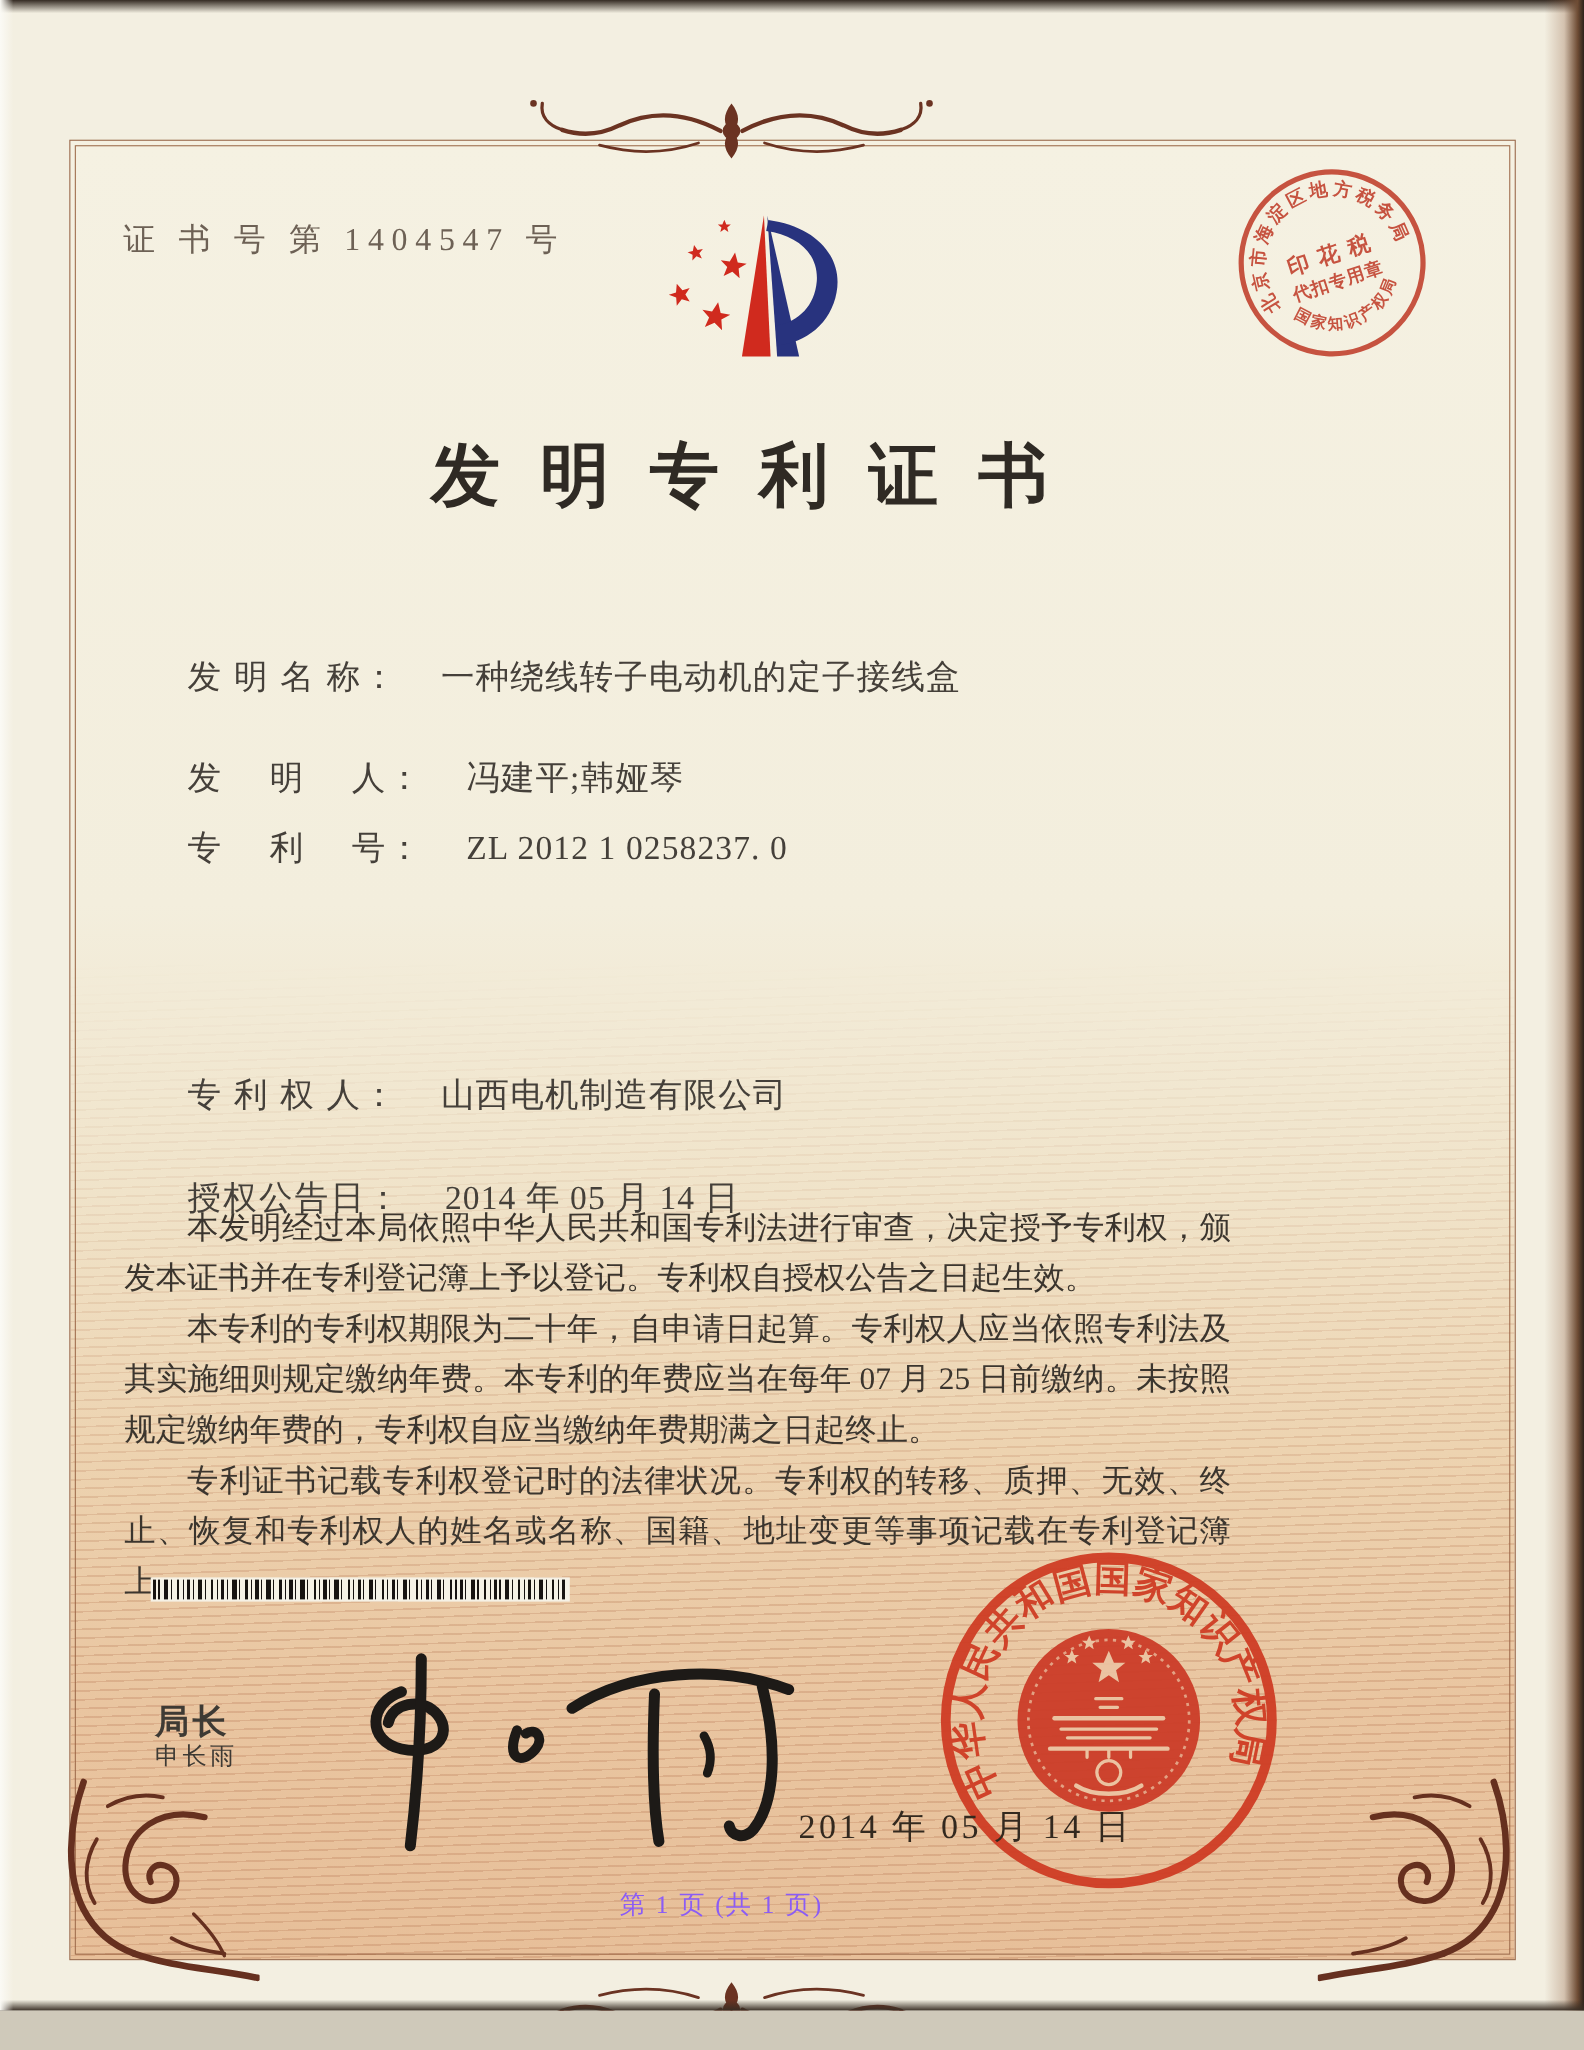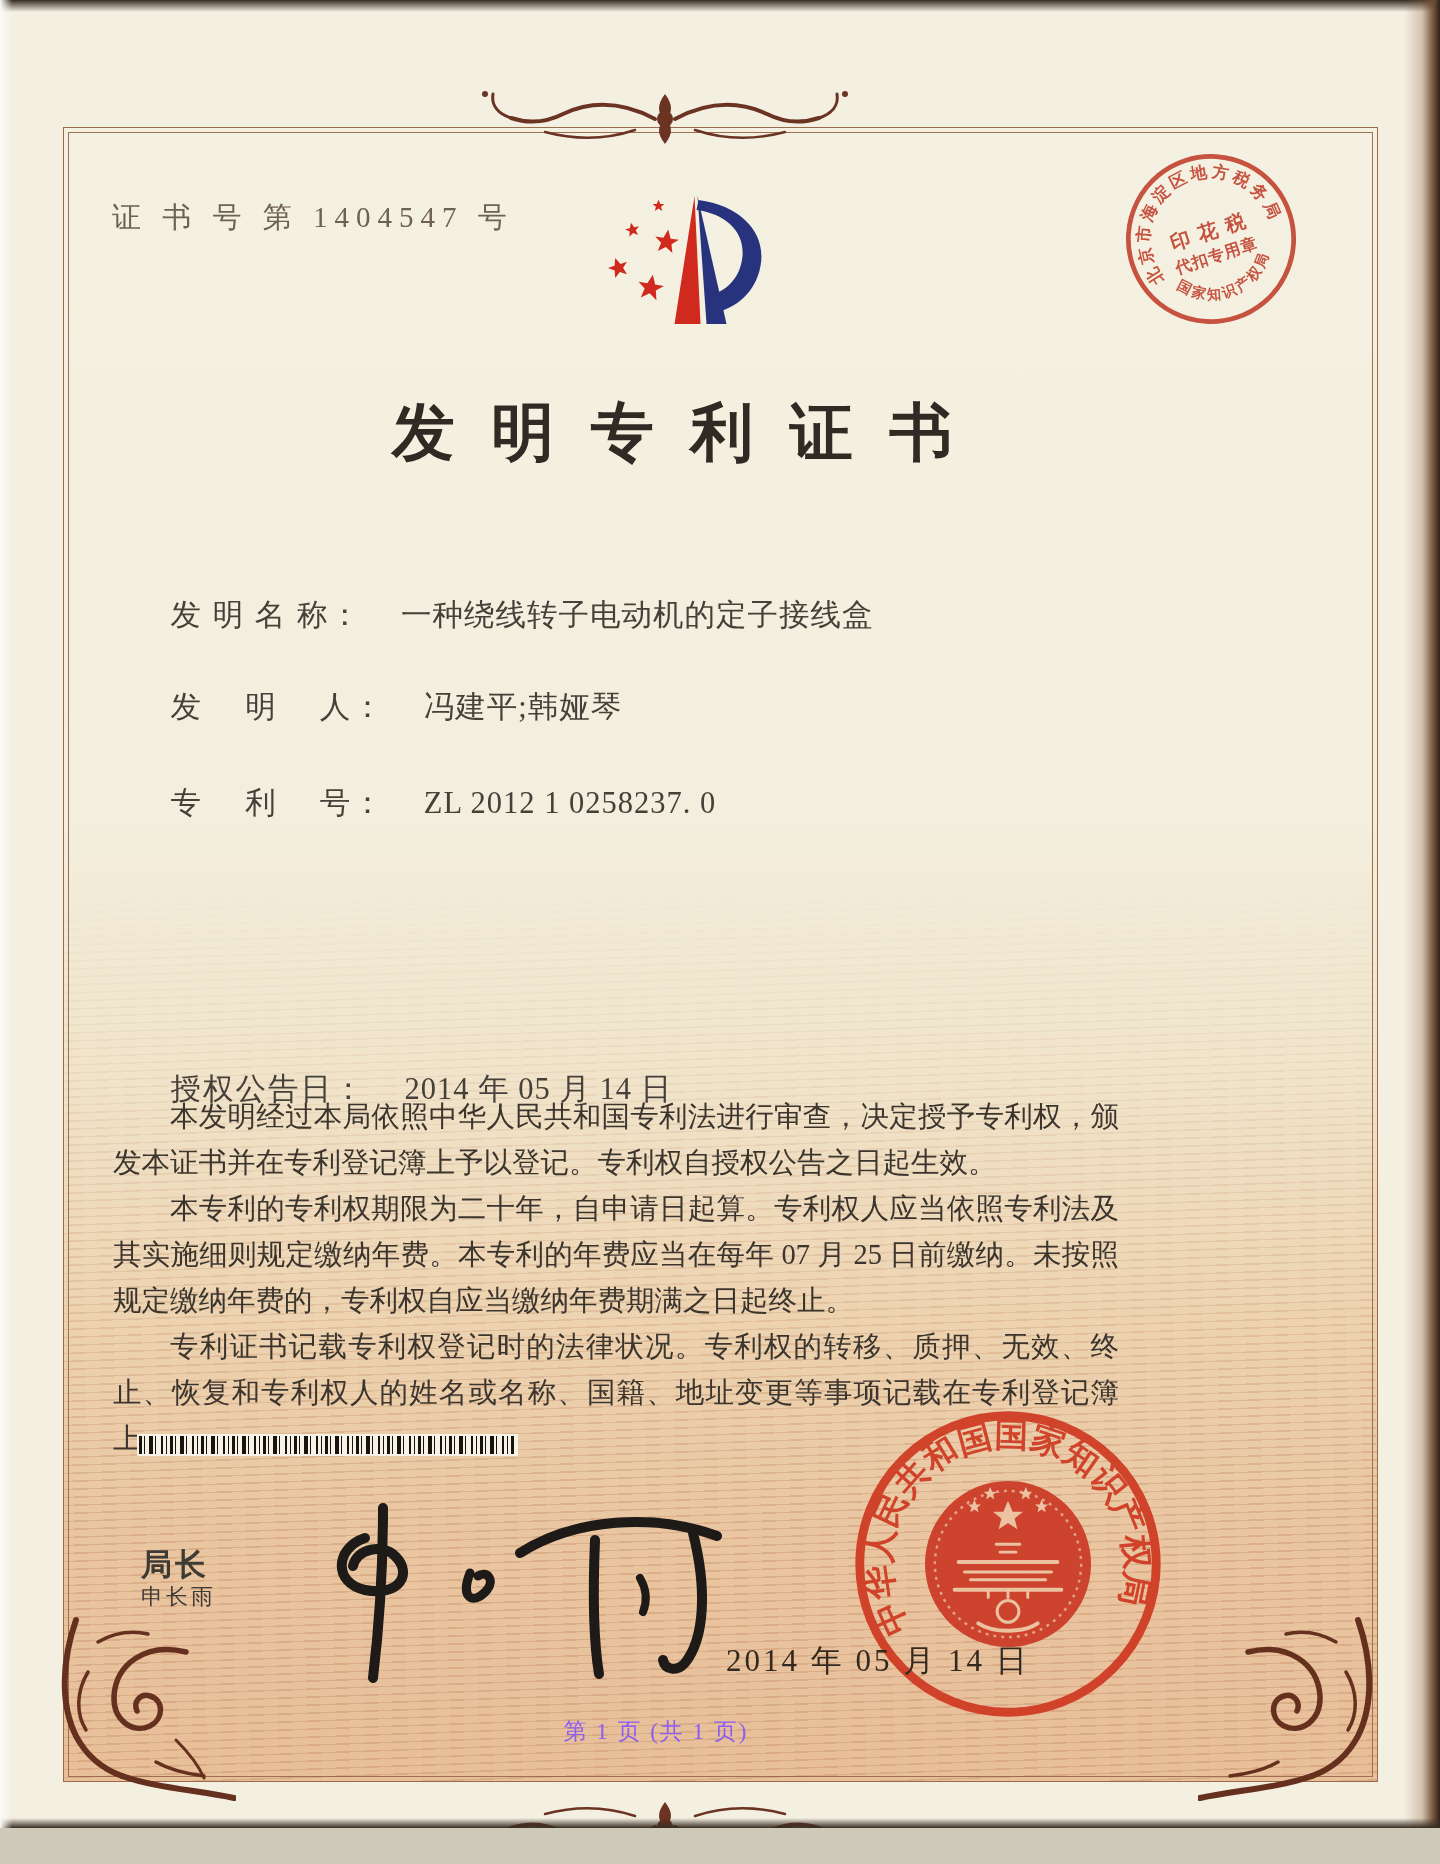--- a/index.html
+++ b/index.html
@@ -161,22 +161,25 @@
   </svg>
 
   <div class="title">发明专利证书</div>
 
   <div class="field-row" style="top:560px">
     <span class="lbl">发 明 名 称：</span><span class="val">一种绕线转子电动机的定子接线盒</span>
   </div>
   <div class="field-row" style="top:652px">
     <span class="lbl">发　 明　 人：</span><span class="val">冯建平;韩娅琴</span>
   </div>
-  <div class="field-row" style="top:748px">
+  <div class="field-row" style="top:716px">
     <span class="lbl">专　 利　 号：</span><span class="val">ZL 2012 1 0258237. 0</span>
+  </div>
+  <div class="field-row" style="top:940px">
+    <span class="lbl">专 利 权 人：</span><span class="val">山西电机制造有限公司</span>
   </div>
   <div class="field-row" style="top:1034px">
     <span class="lbl">授权公告日：</span><span class="val">2014 年 05 月 14 日</span>
   </div>
 
   <div class="body-text">
     <p>本发明经过本局依照中华人民共和国专利法进行审查，决定授予专利权，颁发本证书并在专利登记簿上予以登记。专利权自授权公告之日起生效。</p>
     <p>本专利的专利权期限为二十年，自申请日起算。专利权人应当依照专利法及其实施细则规定缴纳年费。本专利的年费应当在每年 07 月 25 日前缴纳。未按照规定缴纳年费的，专利权自应当缴纳年费期满之日起终止。</p>
     <p>专利证书记载专利权登记时的法律状况。专利权的转移、质押、无效、终止、恢复和专利权人的姓名或名称、国籍、地址变更等事项记载在专利登记簿上。</p>
   </div>

